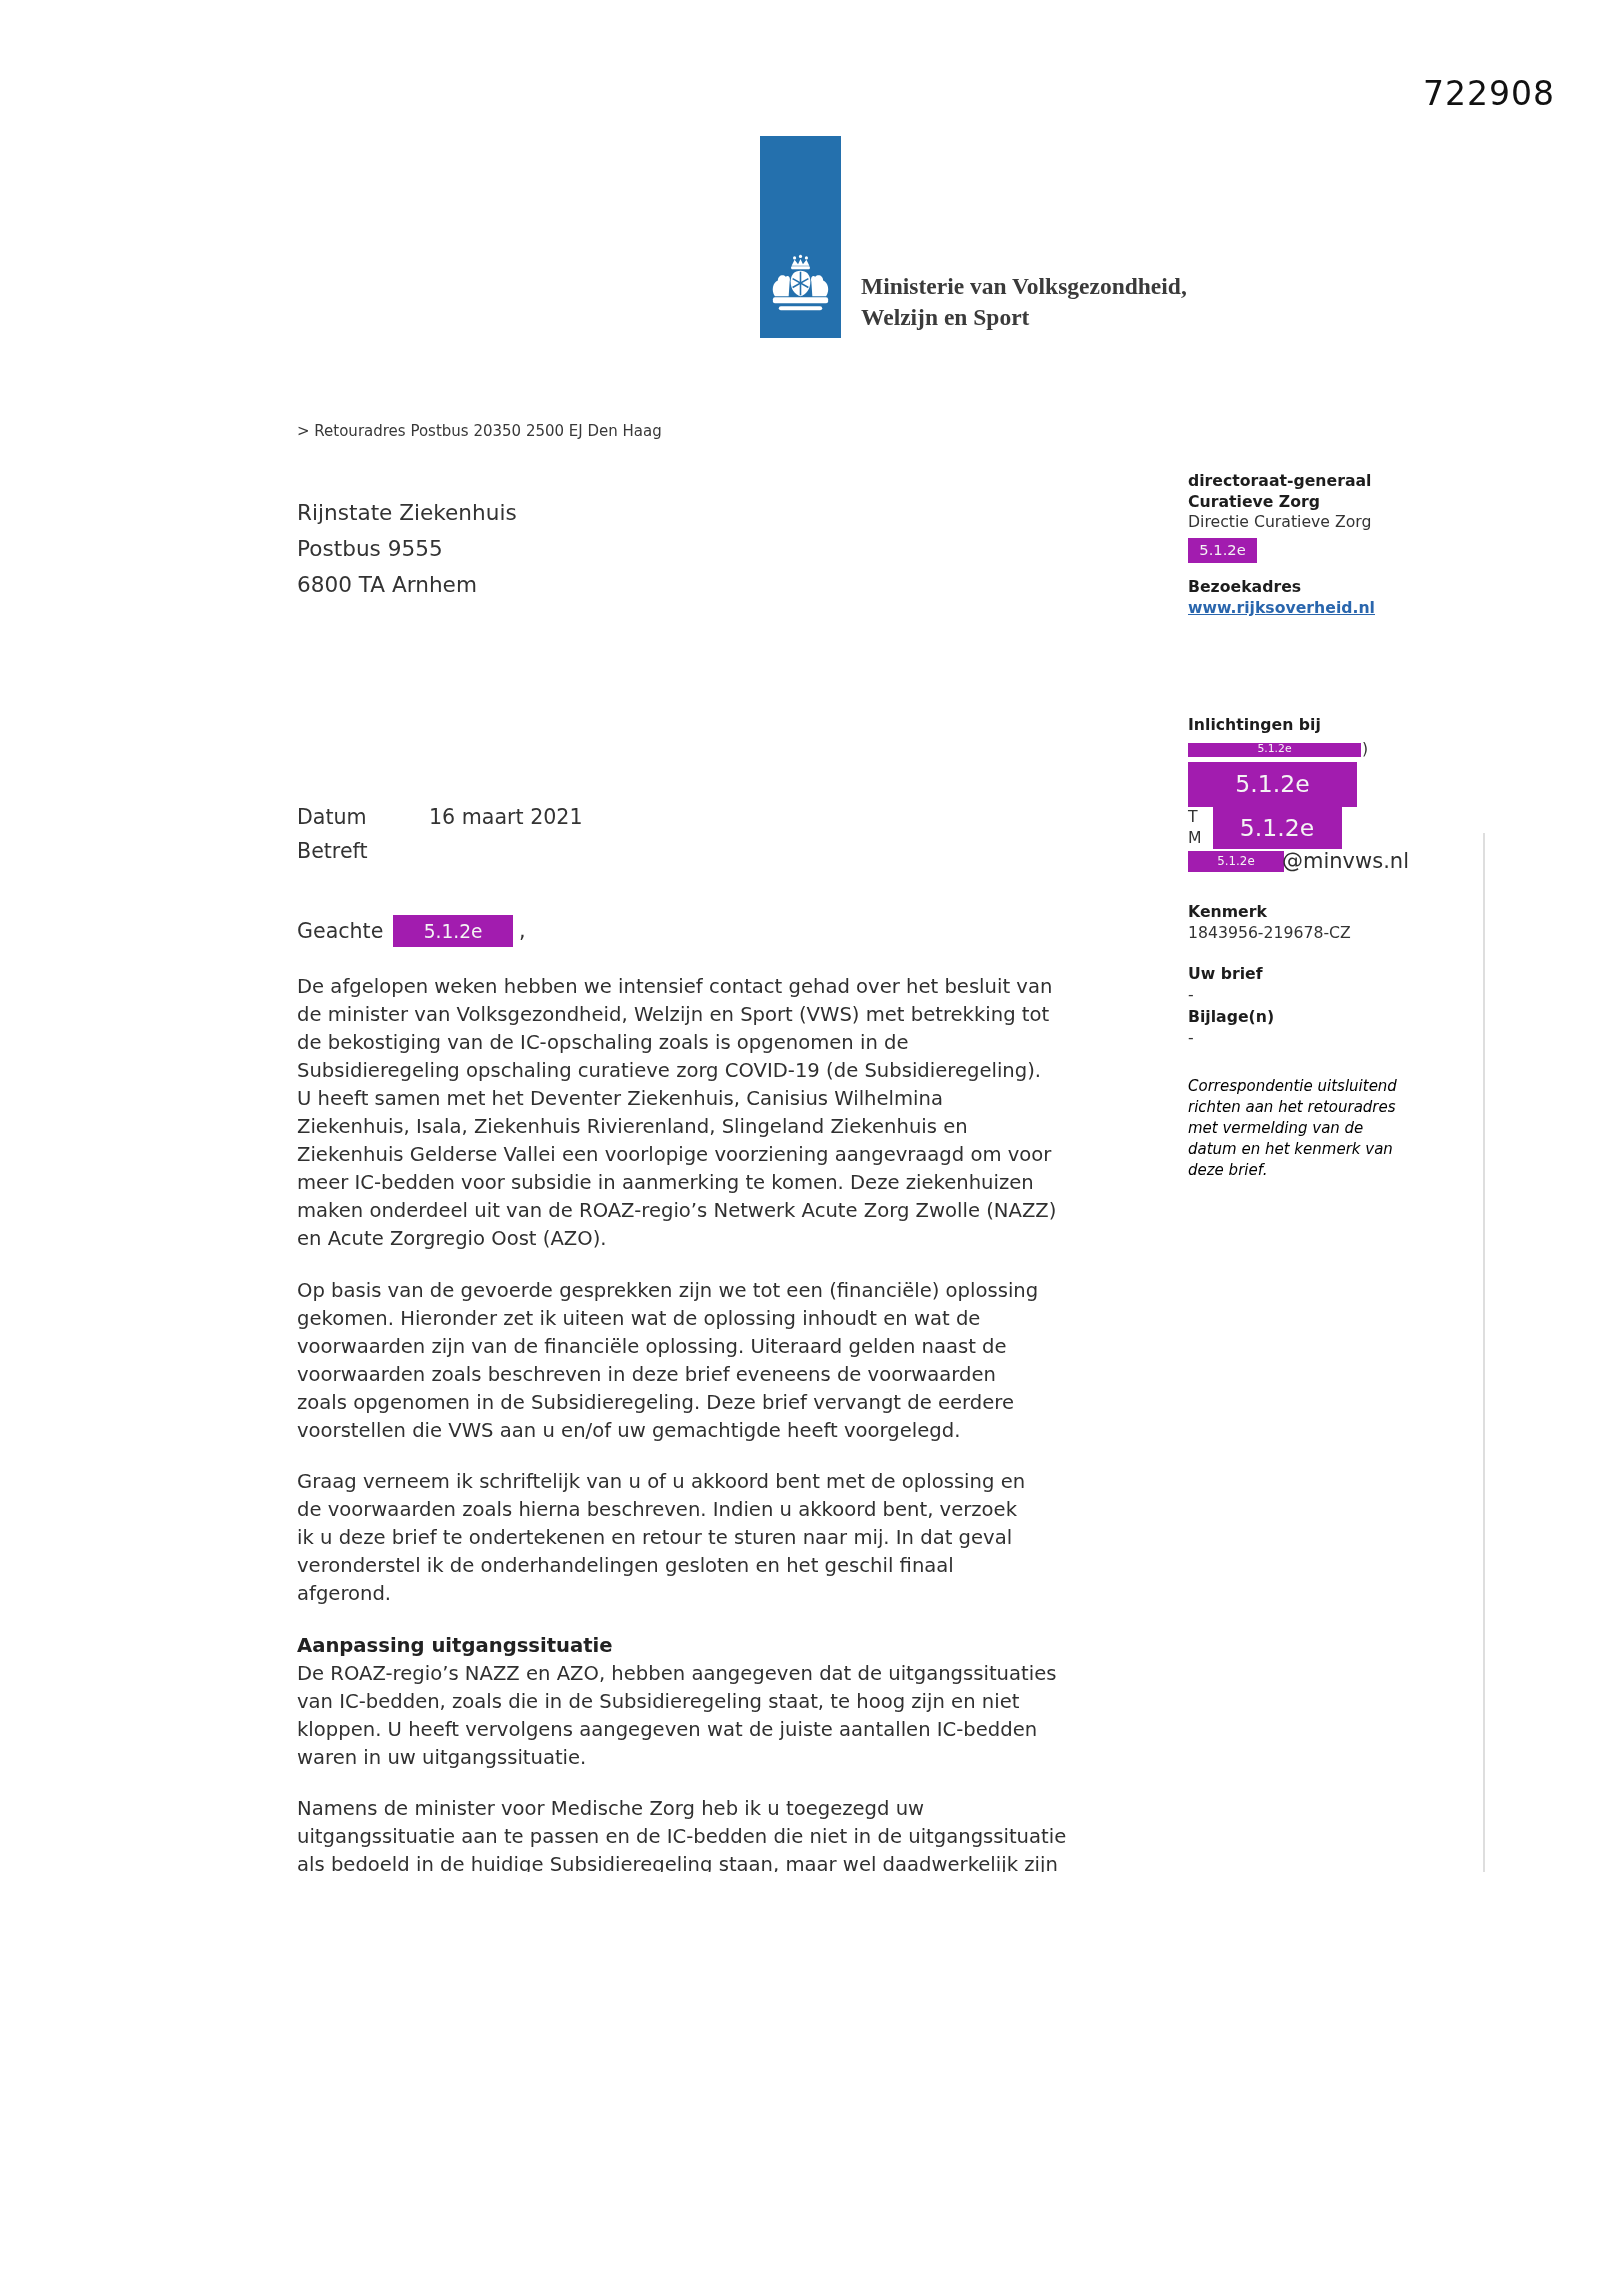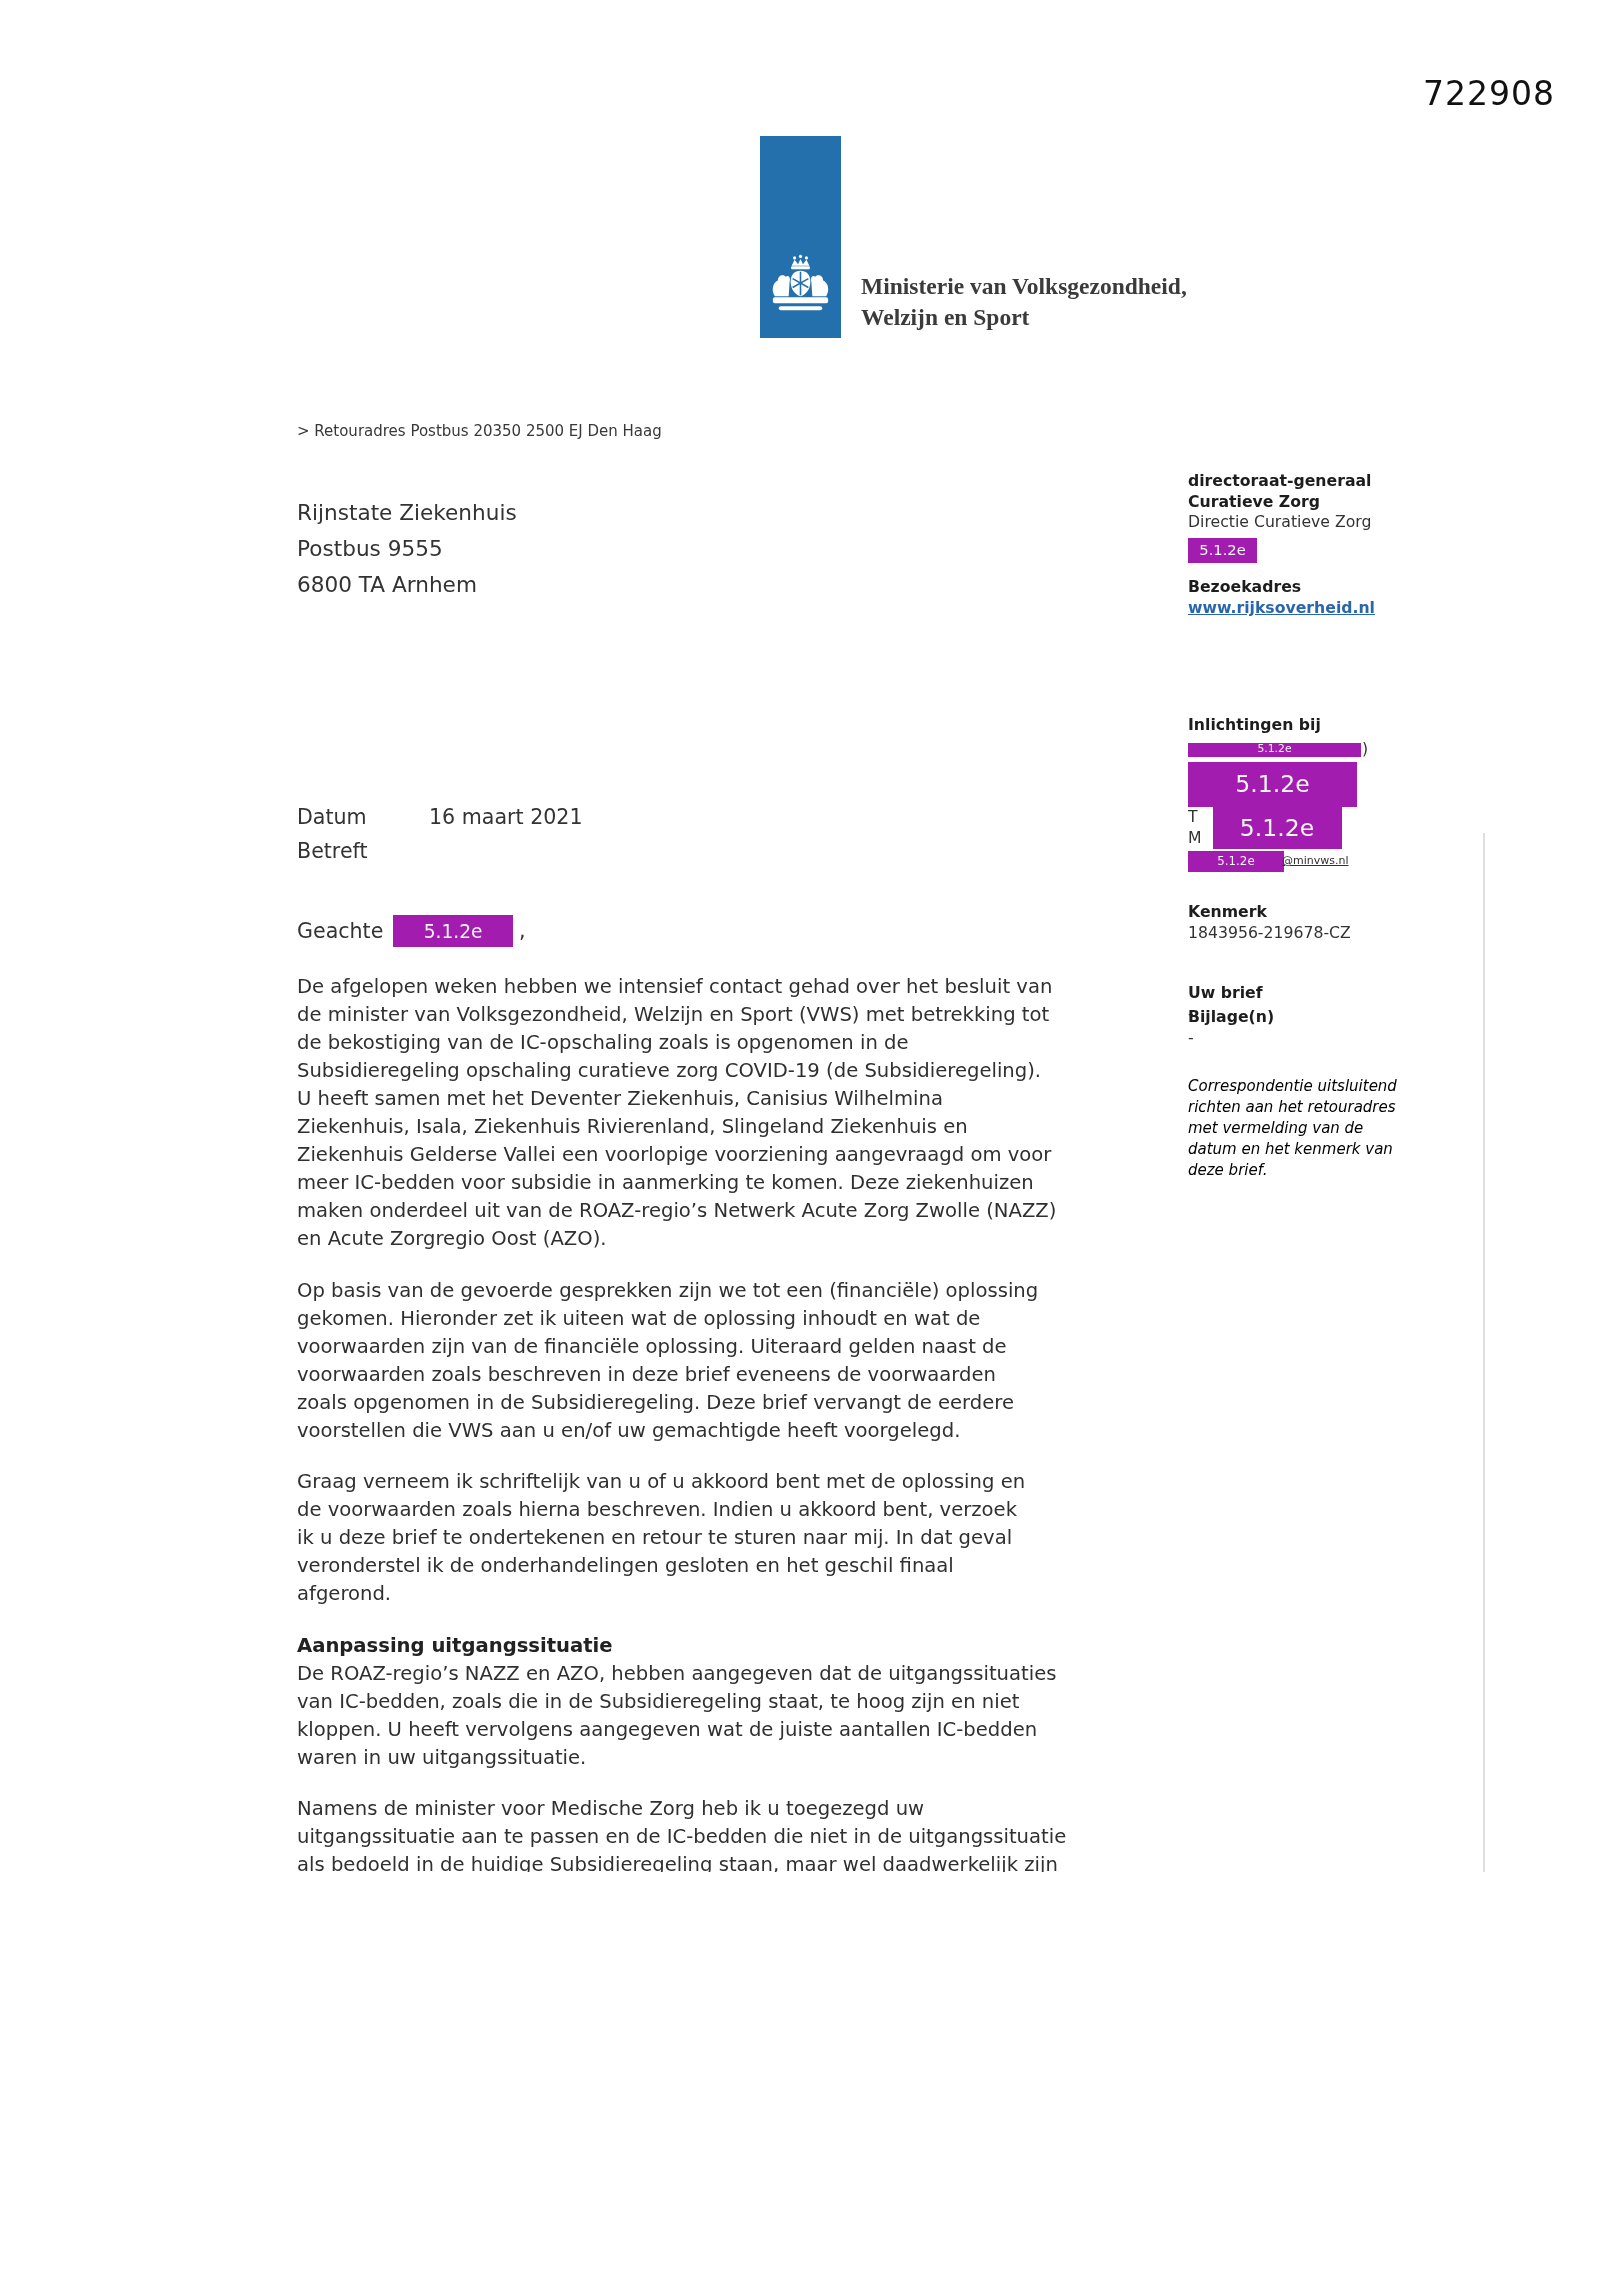--- a/index.html
+++ b/index.html
@@ -50,23 +50,23 @@
   #sb-inlicht{top:715px;}
   .inl-row1{display:flex;align-items:center;margin-top:3.9px;}
   .inl-bar1{width:173px;height:13.7px;font-size:10.8px;}
   .inl-paren{font-size:15.7px;margin-left:1px;}
   .inl-block1{width:169px;height:45px;font-size:23.5px;margin-top:2px;}
   .inl-tmrow{display:flex;}
   .inl-tmcol{width:24.5px;font-size:15.7px;line-height:20.6px;color:#333;}
   .inl-block2{width:129px;height:42px;font-size:23.5px;}
   .inl-mailrow{display:flex;align-items:center;margin-top:2px;}
   .inl-bar2{width:96px;height:20.6px;font-size:11.8px;}
-  .inl-mail{font-size:11px;margin-left:-2px;color:#2f2f2f;text-decoration:underline;}
+  .inl-mail{font-size:21px;margin-left:-2px;color:#2f2f2f;}
   #sb-kenmerk{top:902px;}
-  #sb-uwbrief{top:964px;margin-top:19px;}
+  #sb-uwbrief{top:964px;}
   #sb-bijlage{top:1007px;}
   #sb-note{top:1076px;font-style:italic;font-size:15px;line-height:21px;white-space:pre-line;color:#000000;}
   #page-footer{left:1188px;top:1966px;font-size:15.7px;color:#333;}
 
   
   #scan-line{left:1483px;top:833px;width:2px;height:1196px;background:#dedede;}
 </style>
 </head>
 <body>
 

